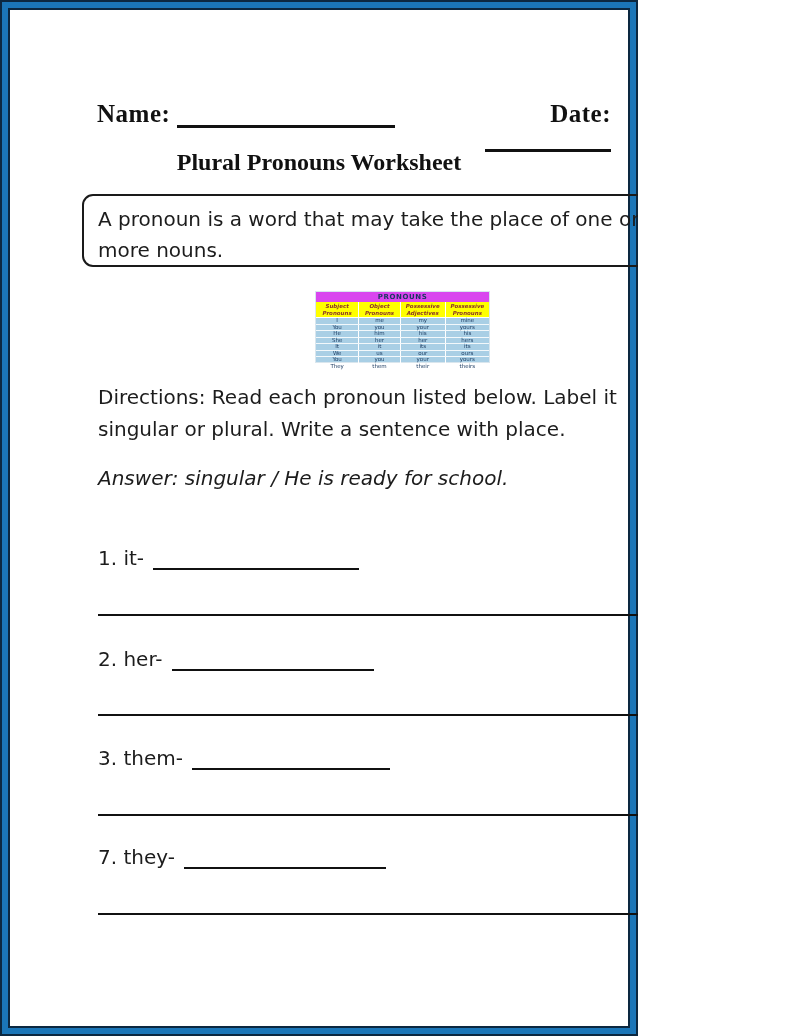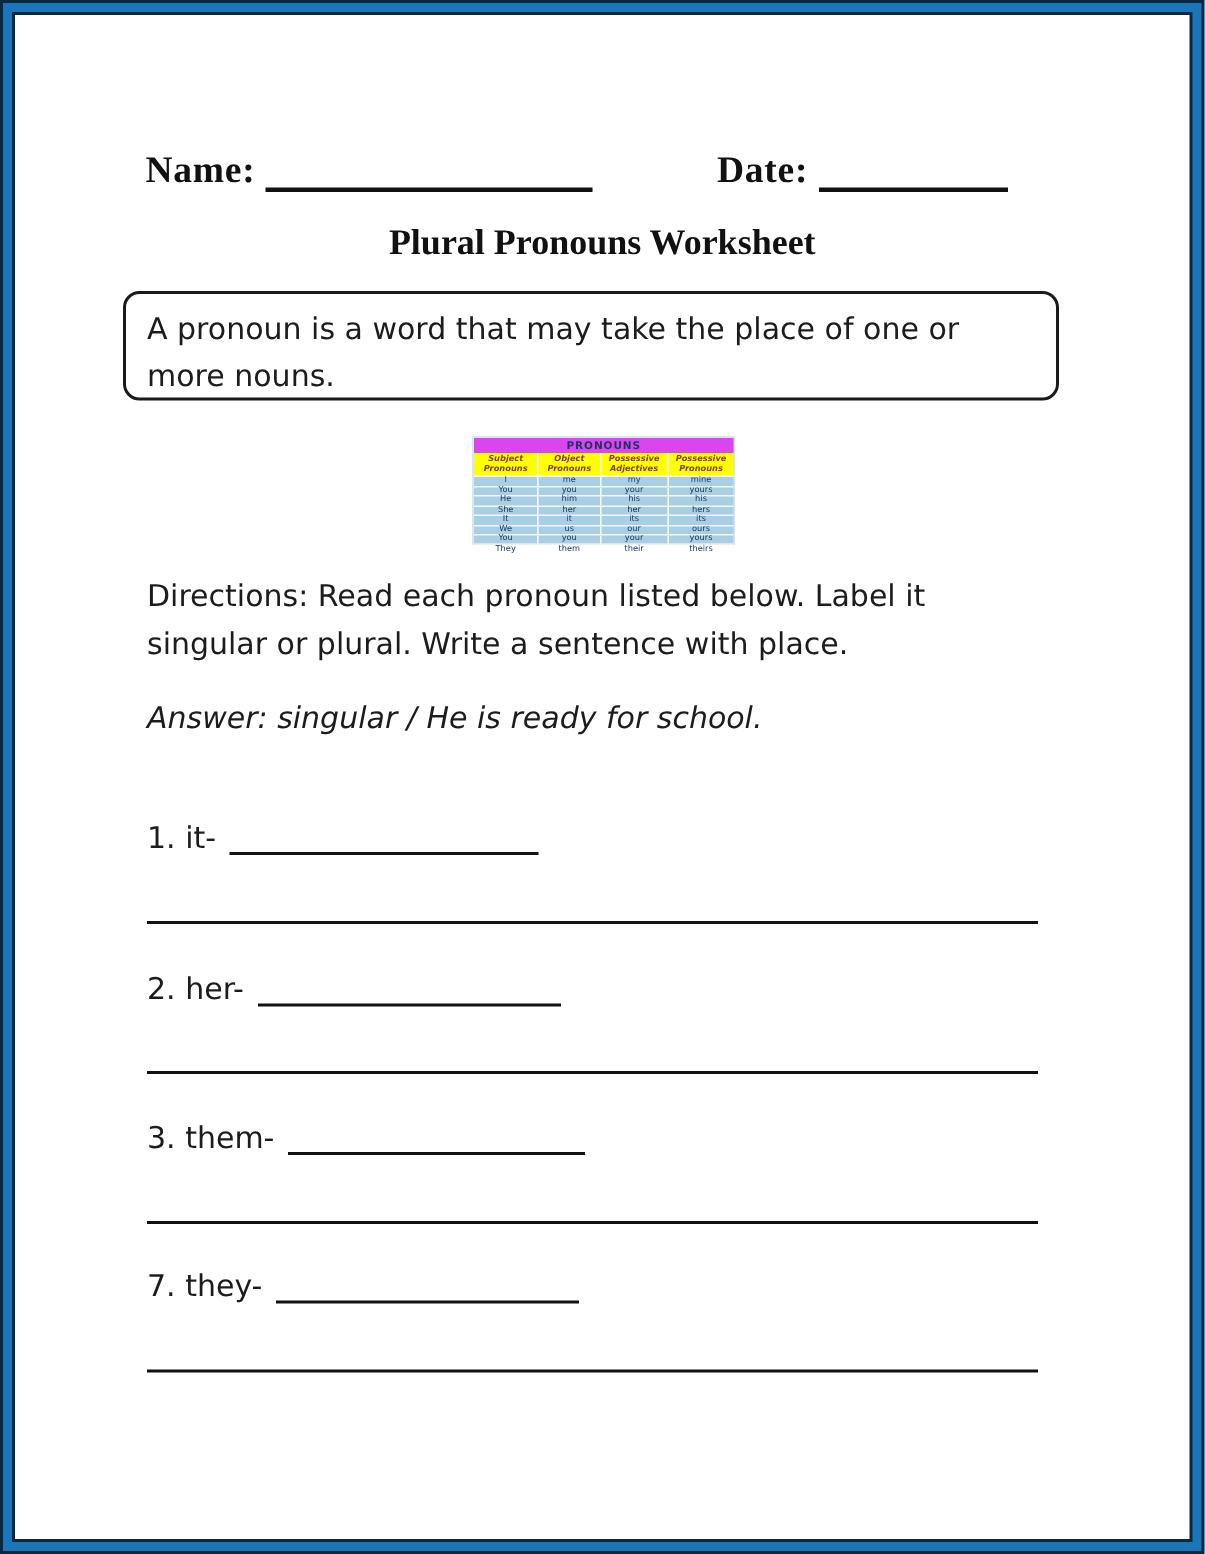--- a/index.html
+++ b/index.html
@@ -1,21 +1,21 @@
 <!DOCTYPE html>
 <html><head>
 <meta charset="utf-8">
 <style>
   * { margin: 0; padding: 0; box-sizing: border-box; }
   html, body { background: #ffffff; }
   body { font-family: "DejaVu Sans", sans-serif; }
 
   .screen {
     position: relative;
-    width: 803px;
+    width: 638px;
     height: 1036px;
     background: #ffffff;
     overflow: hidden;
     
     box-shadow:
       inset 0 0 0 2px #0c2840,
       inset 0 0 0 8px #1b76b8,
       inset 0 0 0 10px #0c2840;
   }
 
@@ -135,21 +135,21 @@
 </style>
 </head>
 <body>
 
 <div class="screen">
 
   <div class="abs" style="left:97px; top:100px; display:flex; align-items:flex-end;">
     <span class="hdr-label">Name:</span>
     <span class="blank-line" style="width:218px; margin-left:7px;"></span>
   </div>
-  <div class="abs" style="left:478px; top:100px; display:flex; align-items:flex-end;">
+  <div class="abs" style="left:478px; top:100px; display:flex; align-items:flex-end;flex-direction:column;">
     <span class="hdr-label">Date:</span>
     <span class="blank-line" style="width:126px; margin-left:7px;"></span>
   </div>
 
   <div class="abs page-title">Plural Pronouns Worksheet</div>
 
   <div class="abs def-box">
     <div>A pronoun is a word that may take the place of one or</div>
     <div>more nouns.</div>
   </div>

